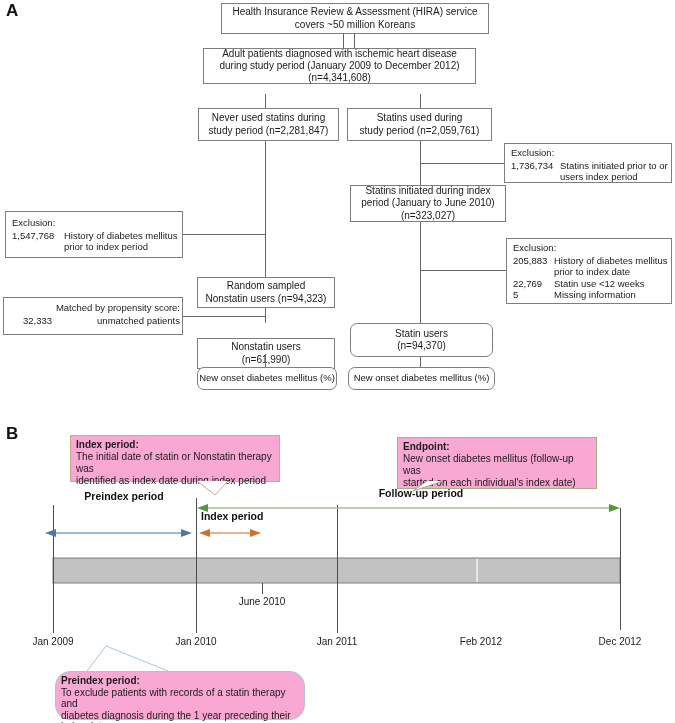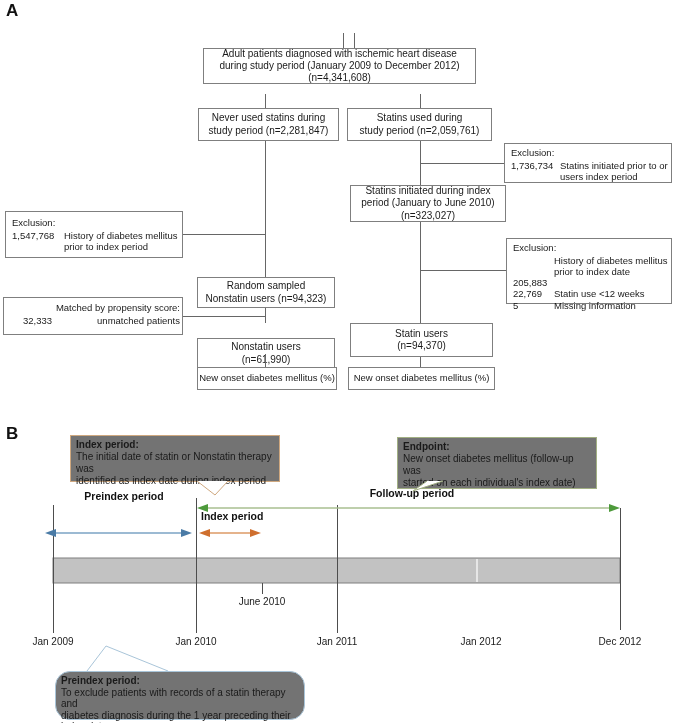--- a/index.html
+++ b/index.html
@@ -3,41 +3,43 @@
 <meta charset="utf-8">
 <style>
   html,body{margin:0;padding:0;background:#fff;}
   #fig{position:relative;width:675px;height:723px;background:#fff;
        font-family:"Liberation Sans","DejaVu Sans",sans-serif;color:#1a1a1a;overflow:hidden;}
   .panel-label{position:absolute;font-size:17px;font-weight:bold;color:#111;}
   .fbox{position:absolute;box-sizing:border-box;border:1px solid #7f7f7f;background:#fff;
         display:flex;align-items:center;justify-content:center;text-align:center;
         font-size:10px;line-height:12.2px;padding:1px 2px;}
   .pre{white-space:pre-line;}
-  .nowrap{white-space:nowrap;}
+  .nowrap{white-space:nowrap;border-radius:7px;}
   .exc{position:absolute;box-sizing:border-box;border:1px solid #7f7f7f;background:#fff;
        font-size:9.5px;line-height:11.5px;padding:3px 2px 2px 6px;text-align:left;}
   .exc .t{margin-bottom:1px;}
   .exc-row{display:flex;}
   .exc-num{flex:0 0 auto;}
   .exc-txt{flex:1 1 auto;}
-  .callout{position:absolute;box-sizing:border-box;background:#737373;border:1px solid #999;
+  .callout{position:absolute;box-sizing:border-box;background:#f9a8d4;border:1px solid #999;
            font-size:10px;line-height:12px;padding:3px 5px;text-align:left;}
   .callout .ct{font-weight:bold;}
   .blbl{position:absolute;font-size:10.5px;font-weight:bold;color:#111;}
   .dlbl{position:absolute;font-size:10px;text-align:center;width:60px;}
   svg.overlay{position:absolute;left:0;top:0;pointer-events:none;}
 </style>
 </head>
 <body>
 
 <div id="fig">
 
   <div class="panel-label" style="left:6px;top:1px;">A</div>
 
+  <div class="fbox pre" style="left:221px;top:3px;width:268px;height:31px;">Health Insurance Review &amp; Assessment (HIRA) service
+covers ~50 million Koreans</div>
 
   <div class="fbox pre" style="left:203px;top:48px;width:273px;height:36px;">Adult patients diagnosed with ischemic heart disease
 during study period (January 2009 to December 2012)
 (n=4,341,608)</div>
 
   <div class="fbox pre" style="left:198px;top:108px;width:141px;height:33px;">Never used statins during
 study period (n=2,281,847)</div>
 
   <div class="fbox pre" style="left:347px;top:108px;width:145px;height:33px;">Statins used during
 study period (n=2,059,761)</div>
@@ -60,21 +62,21 @@
     <div class="exc-row">
       <span class="exc-num" style="width:52px;">1,547,768</span>
       <span class="exc-txt pre">History of diabetes mellitus
 prior to index period</span>
     </div>
   </div>
 
   <div class="exc" style="left:506px;top:238px;width:166px;height:66px;">
     <div class="t">Exclusion:</div>
     <div class="exc-row">
-      <span class="exc-num" style="width:41px;margin-top:22px;">205,883</span>
+      <span class="exc-num" style="width:41px;">205,883</span>
       <span class="exc-txt pre">History of diabetes mellitus
 prior to index date</span>
     </div>
     <div class="exc-row">
       <span class="exc-num" style="width:41px;">22,769</span>
       <span class="exc-txt">Statin use &lt;12 weeks</span>
     </div>
     <div class="exc-row">
       <span class="exc-num" style="width:41px;">5</span>
       <span class="exc-txt">Missing information</span>
@@ -88,51 +90,51 @@
     <div class="t">Matched by propensity score:</div>
     <div class="exc-row">
       <span class="exc-num" style="width:42px;">32,333</span>
       <span class="exc-txt">unmatched patients</span>
     </div>
   </div>
 
   <div class="fbox pre" style="left:197px;top:338px;width:138px;height:31px;">Nonstatin users
 (n=61,990)</div>
 
-  <div class="fbox pre" style="left:350px;top:323px;width:143px;height:34px;">Statin users
+  <div class="fbox pre" style="left:350px;top:323px;width:143px;height:34px;border-radius:7px;">Statin users
 (n=94,370)</div>
 
   <div class="fbox nowrap" style="left:197px;top:367px;width:140px;height:23px;font-size:9.5px;">New onset diabetes mellitus (%)</div>
 
   <div class="fbox nowrap" style="left:348px;top:367px;width:147px;height:23px;font-size:9.5px;">New onset diabetes mellitus (%)</div>
 
   <div class="panel-label" style="left:6px;top:424px;">B</div>
 
   <div class="callout" style="left:70px;top:435px;width:210px;height:47px;border-color:#cfa87f;">
     <div class="ct">Index period:</div>
     <div class="pre">The initial date of statin or Nonstatin therapy was
 identified as index date during index period</div>
   </div>
 
   <div class="callout" style="left:397px;top:437px;width:200px;height:52px;border-color:#a2b083;">
     <div class="ct">Endpoint:</div>
     <div class="pre">New onset diabetes mellitus (follow-up was
 started on each individual's index date)</div>
   </div>
 
-  <div class="blbl" style="left:361px;top:487px;width:102px;text-align:center;">Follow-up period</div>
+  <div class="blbl" style="left:370px;top:487px;width:102px;text-align:center;">Follow-up period</div>
   <div class="blbl" style="left:74px;top:490px;width:100px;text-align:center;">Preindex period</div>
   <div class="blbl" style="left:201px;top:510px;">Index period</div>
 
   <div class="dlbl" style="left:232px;top:596px;">June 2010</div>
 
   <div class="dlbl" style="left:23px;top:636px;">Jan 2009</div>
   <div class="dlbl" style="left:166px;top:636px;">Jan 2010</div>
   <div class="dlbl" style="left:307px;top:636px;">Jan 2011</div>
-  <div class="dlbl" style="left:451px;top:636px;">Jan 2012</div>
+  <div class="dlbl" style="left:451px;top:636px;">Feb 2012</div>
   <div class="dlbl" style="left:590px;top:636px;">Dec 2012</div>
 
   <div class="callout" style="left:55px;top:671px;width:250px;height:49px;border-color:#a9c5d9;line-height:11.5px;border-radius:15px;">
     <div class="ct">Preindex period:</div>
     <div class="pre">To exclude patients with records of a statin therapy and
 diabetes diagnosis during the 1 year preceding their
 index dates</div>
   </div>
 
   <svg class="overlay" width="675" height="723" viewBox="0 0 675 723">

